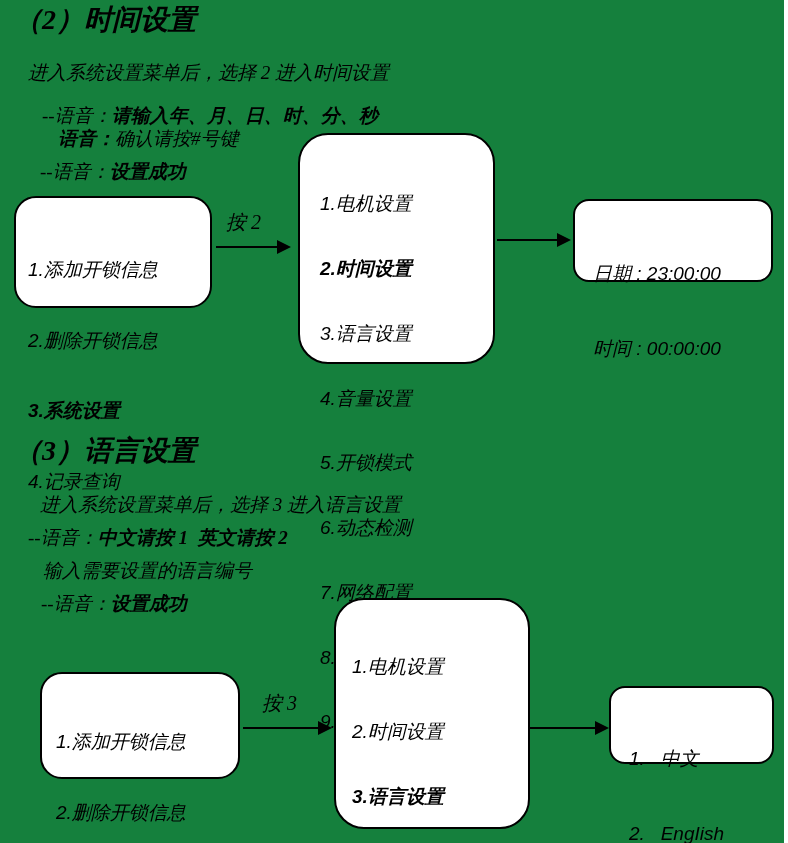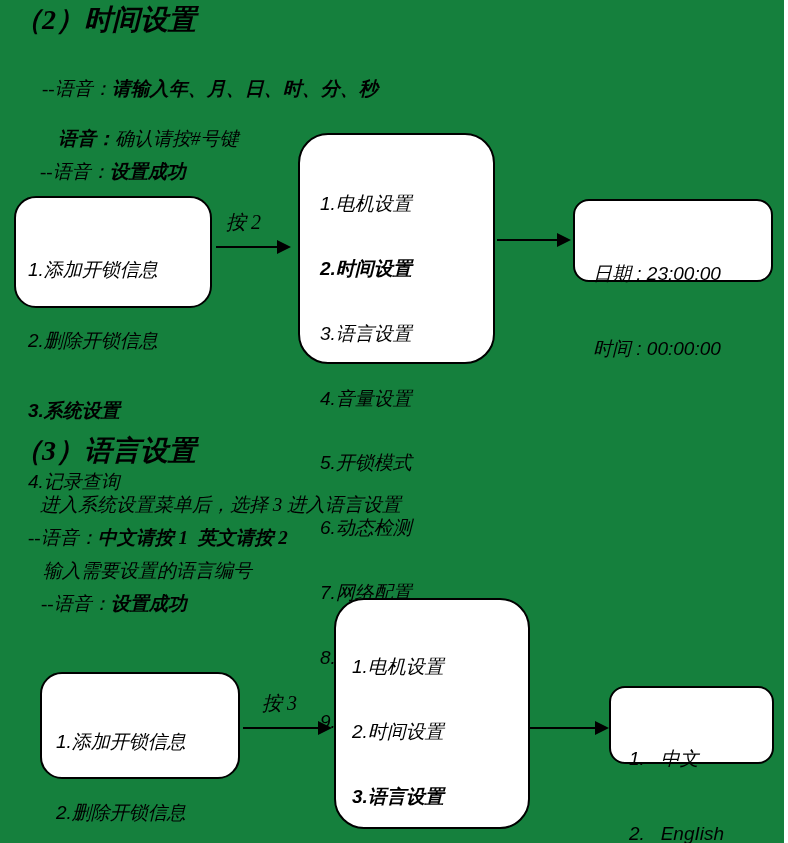--- a/index.html
+++ b/index.html
@@ -16,22 +16,23 @@
   .aline{position:absolute;height:2px;background:#000;}
   .ahead{position:absolute;width:0;height:0;border-top:7px solid transparent;border-bottom:7px solid transparent;border-left:14px solid #000;}
 </style>
 </head>
 <body>
 
 <div class="canvas">
 
   <div class="h" style="left:14px;top:4px">（2）时间设置</div>
 
+  <div class="ln" style="left:28px;top:62px"><span>进入系统设置菜单后，选择 2 进入时间设置</span></div>
 
-  <div class="ln" style="left:42px;top:78px"><span>--语音：</span><span class="b">请输入年、月、日、时、分、秒</span></div>
+  <div class="ln" style="left:42px;top:105px"><span>--语音：</span><span class="b">请输入年、月、日、时、分、秒</span></div>
 
   <div class="ln" style="left:58px;top:128px"><span class="b">语音：</span><span>确认请按#号键</span></div>
 
   <div class="ln" style="left:40px;top:161px"><span>--语音：</span><span class="b">设置成功</span></div>
 
   <div class="box menu" style="left:14px;top:196px;width:198px;height:112px">
     <div>1.添加开锁信息</div>
     <div>2.删除开锁信息</div>
     <div class="b">3.系统设置</div>
     <div>4.记录查询</div>

